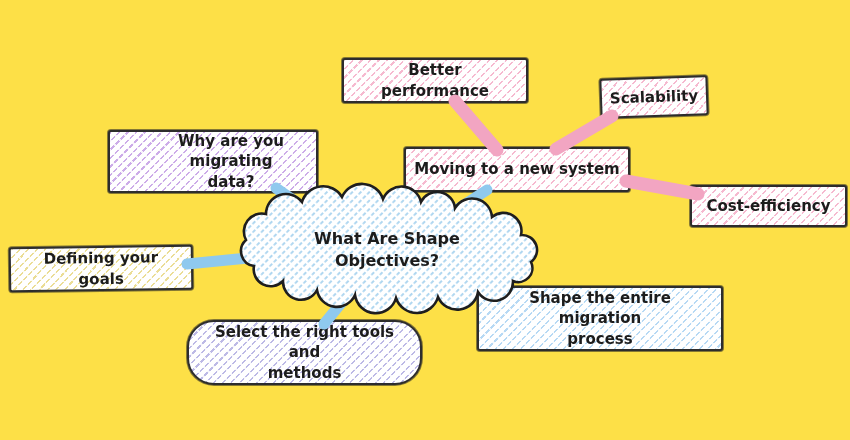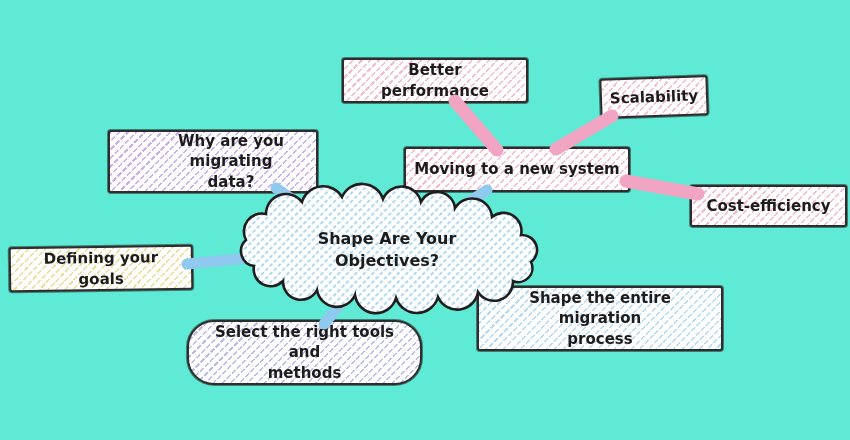--- a/index.html
+++ b/index.html
@@ -3,21 +3,21 @@
 <meta charset="utf-8">
 <style>
   html, body {
     margin: 0; padding: 0;
     background: #000;
     font-family: "DejaVu Sans", sans-serif;
   }
   #stage {
     position: relative;
     width: 850px; height: 440px;
-    background: #5eead4;
+    background: #fde047;
     overflow: hidden;
   }
   
   .node {
     position: absolute;
     box-sizing: border-box;
     display: flex;
     align-items: center;
     justify-content: center;
     text-align: center;
@@ -135,16 +135,16 @@
       A 21 21 0 0 1 438 297
       A 22 22 0 0 1 396 298
       A 21 21 0 0 1 355 295
       A 20 20 0 0 1 317 290
       A 18 18 0 0 1 283 281
       A 17 17 0 0 1 254 266
       A 15 15 0 0 1 246 240
       Z"></path>
   </svg>
 
-  <div class="cloud-label">Shape Are Your
+  <div class="cloud-label">What Are Shape
 Objectives?</div>
 
 </div>
 
 </body></html>

